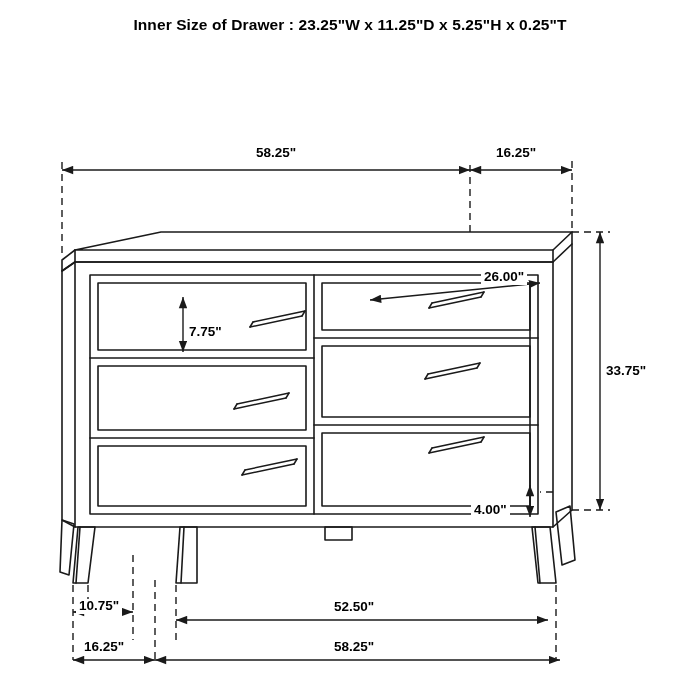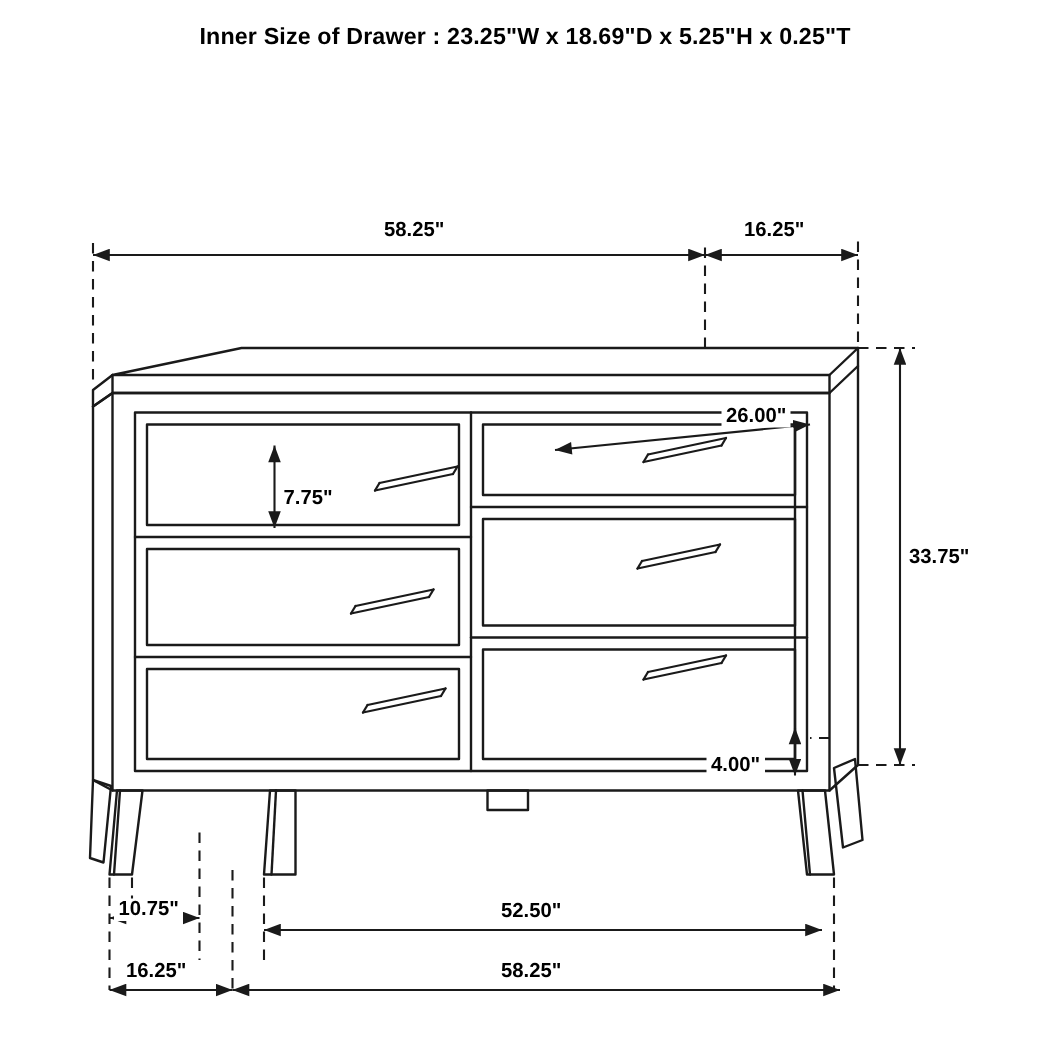--- a/index.html
+++ b/index.html
@@ -41,21 +41,21 @@
     font-weight: bold;
     background: #ffffff;
     padding: 0 3px;
     white-space: nowrap;
     line-height: 1.1;
   }
 </style>
 </head>
 <body>
 
-<div class="title">Inner Size of Drawer : 23.25"W x 18.69"D x 5.25"H x 0.25"T</div>
+<div class="title">Inner Size of Drawer : 23.25"W x 11.25"D x 5.25"H x 0.25"T</div>
 
 <svg class="diagram" viewBox="0 0 700 700" xmlns="http://www.w3.org/2000/svg">
 
   <g fill="none" stroke="#1a1a1a" stroke-width="1.6" stroke-linejoin="round" stroke-linecap="round">
 
     <path d="M75,250 L161,232 L572,232 L553,250 Z"></path>
 
     <path d="M75,250 L75,262 L553,262 L553,250"></path>
     <path d="M553,262 L572,244 L572,232"></path>
 

